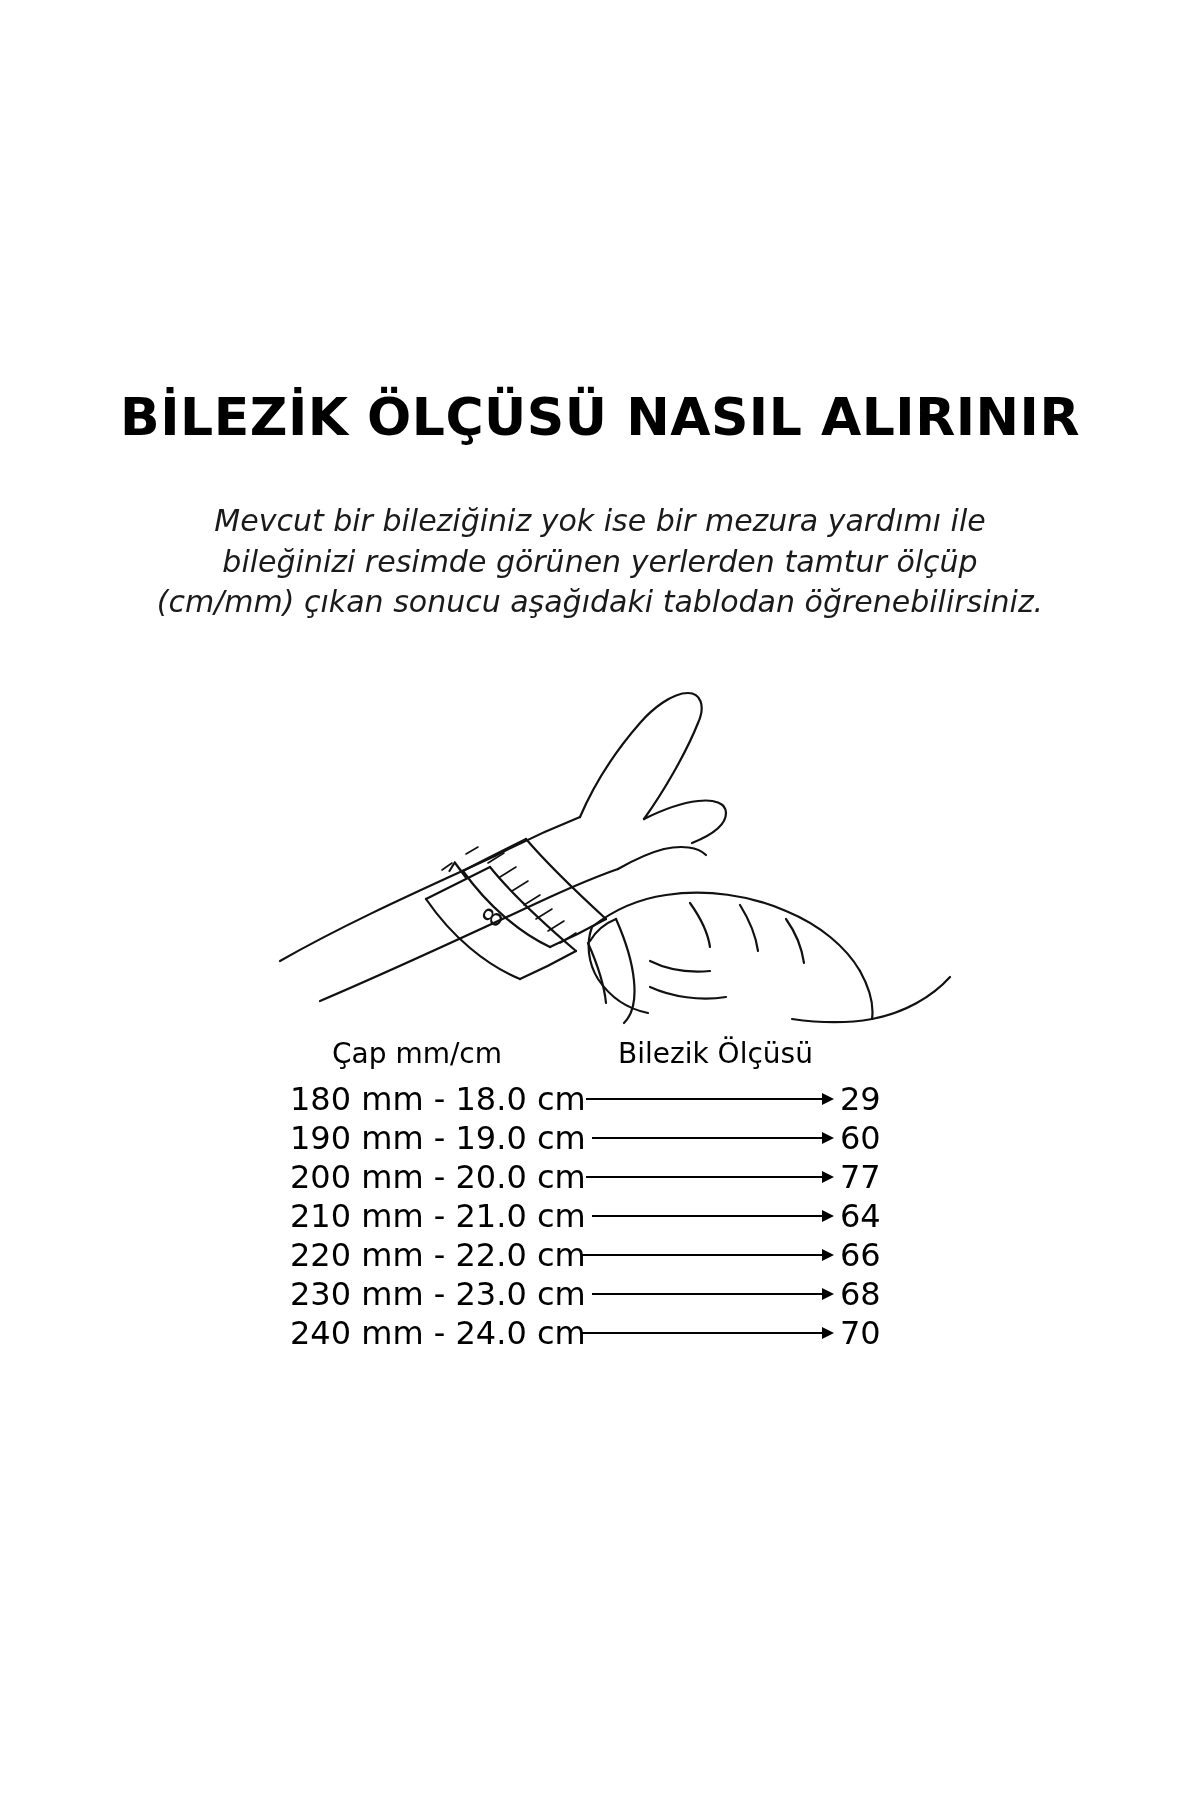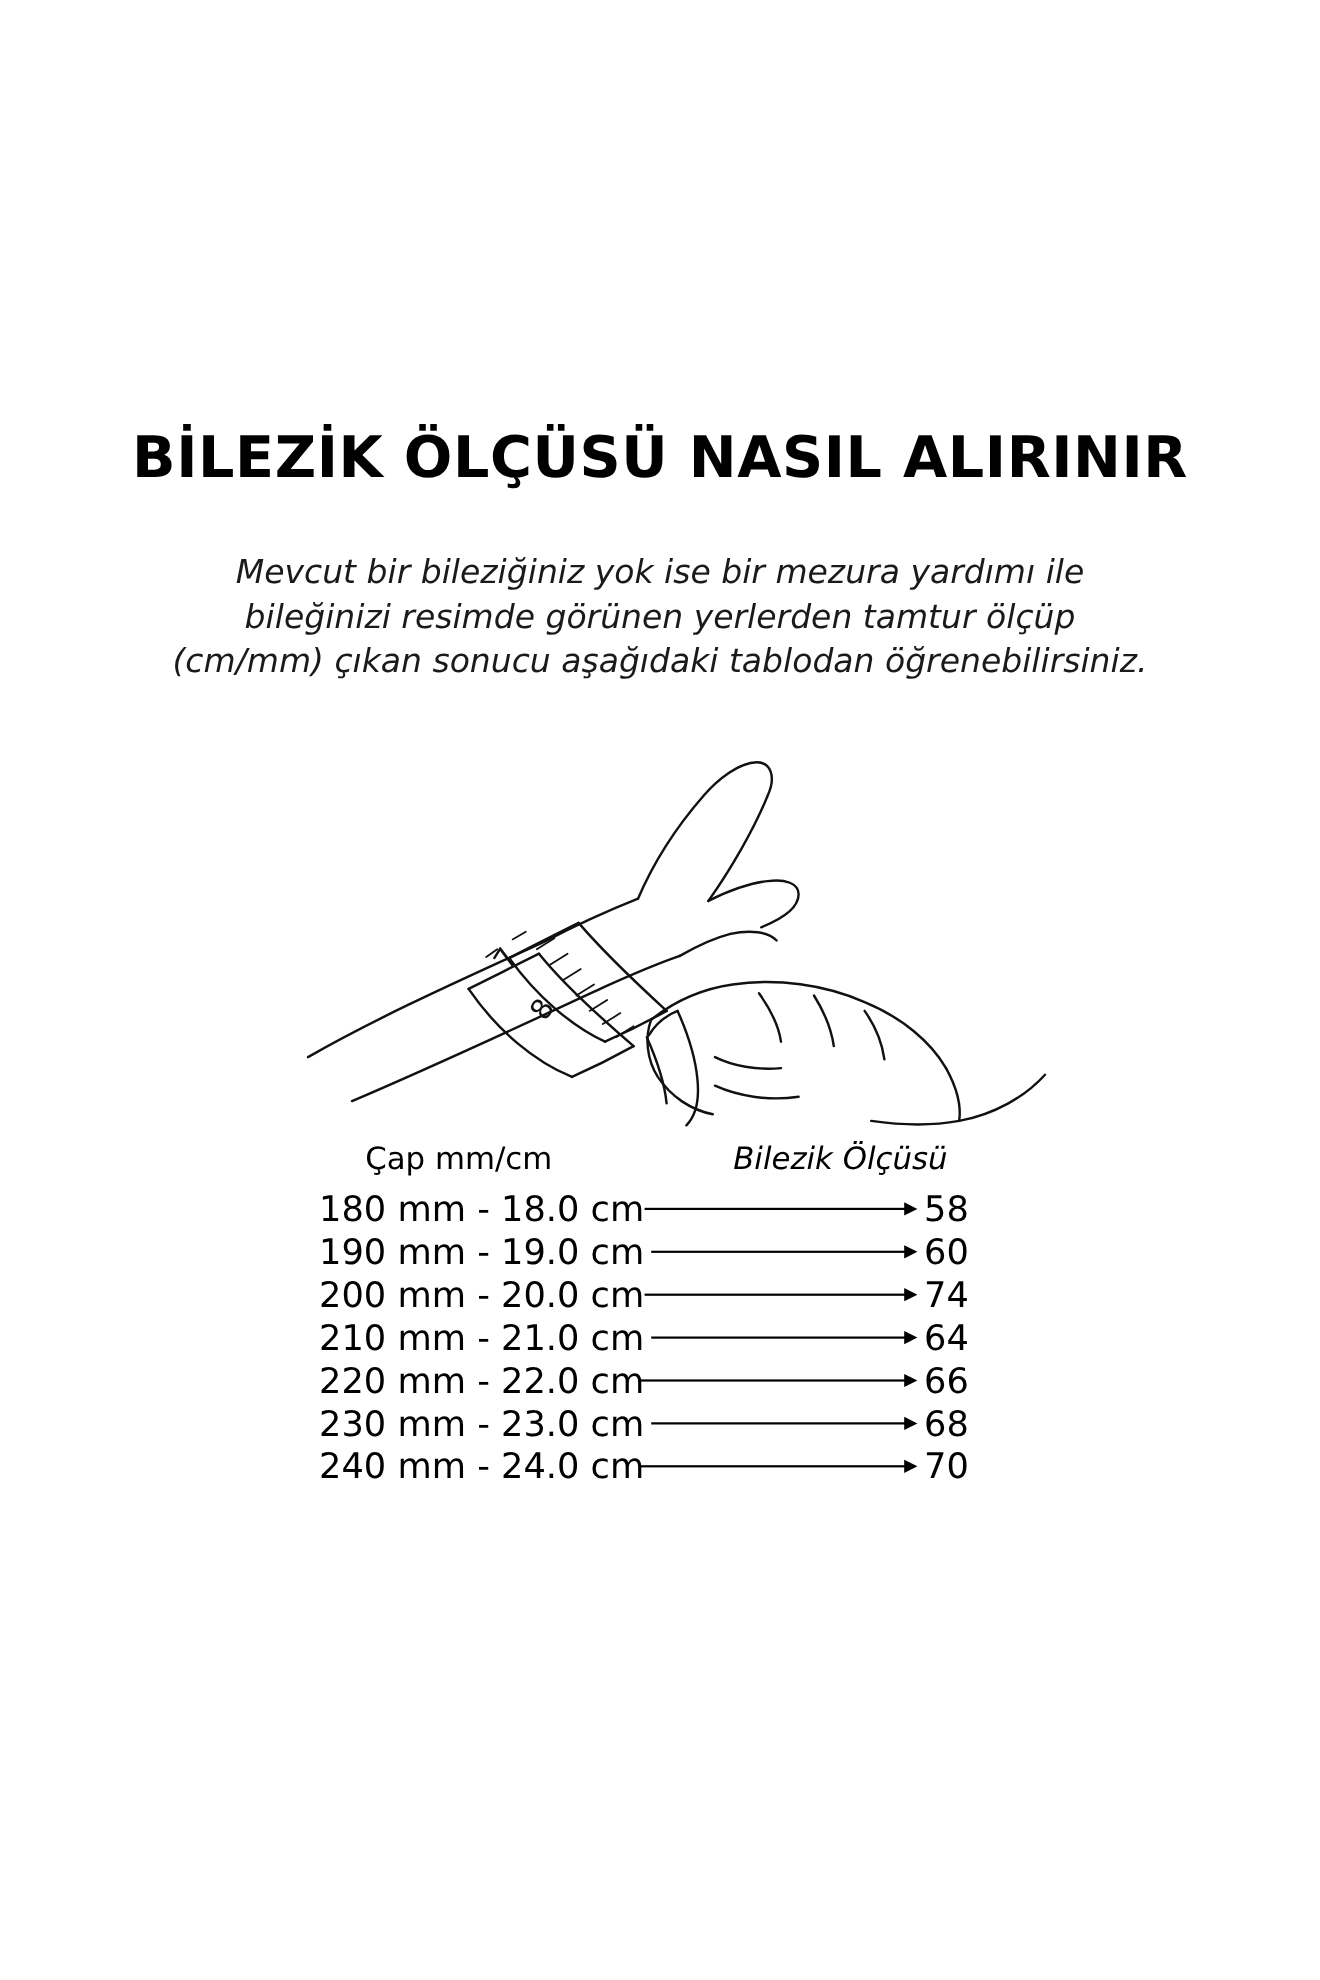--- a/index.html
+++ b/index.html
@@ -71,24 +71,23 @@
     margin-bottom: 10px;
   }
   .th-left {
     width: 290px;
     text-align: left;
     padding-left: 42px;
     box-sizing: border-box;
   }
   .th-right {
     flex: 1;
-    text-align: center;
+    text-align: left;
     padding-left: 38px;
     box-sizing: border-box;
-    font-style: italic;
   }
 
   .row {
     display: flex;
     align-items: center;
     height: 39px;
     font-size: 32px;
     color: #000;
   }
   .cell-left {
@@ -207,39 +206,39 @@
       <div class="th-left">Çap mm/cm</div>
       <div class="th-right">Bilezik Ölçüsü</div>
     </div>
 
     <div class="row">
       <div class="cell-left">180 mm - 18.0 cm</div>
       <div class="arrow">
           <span class="shaft"></span>
           <span class="head"></span>
         </div>
-      <div class="cell-right">58</div>
+      <div class="cell-right">29</div>
     </div>
 
     <div class="row">
       <div class="cell-left">190 mm - 19.0 cm</div>
       <div class="arrow">
           <span class="shaft"></span>
           <span class="head"></span>
         </div>
       <div class="cell-right">60</div>
     </div>
 
     <div class="row">
       <div class="cell-left">200 mm - 20.0 cm</div>
       <div class="arrow">
           <span class="shaft"></span>
           <span class="head"></span>
         </div>
-      <div class="cell-right">74</div>
+      <div class="cell-right">77</div>
     </div>
 
     <div class="row">
       <div class="cell-left">210 mm - 21.0 cm</div>
       <div class="arrow">
           <span class="shaft"></span>
           <span class="head"></span>
         </div>
       <div class="cell-right">64</div>
     </div>

